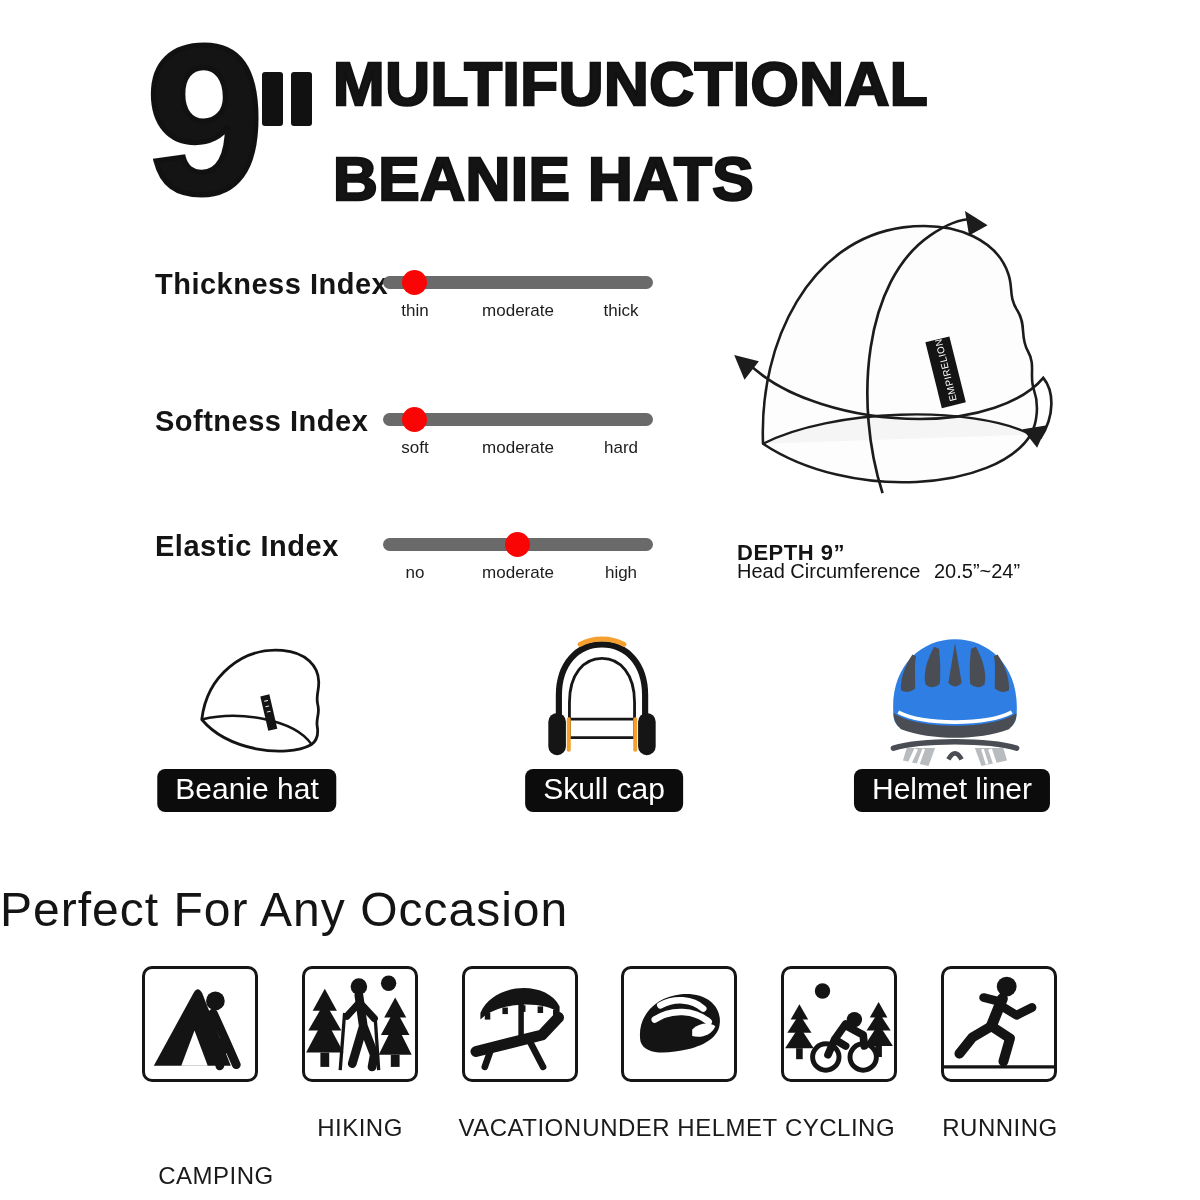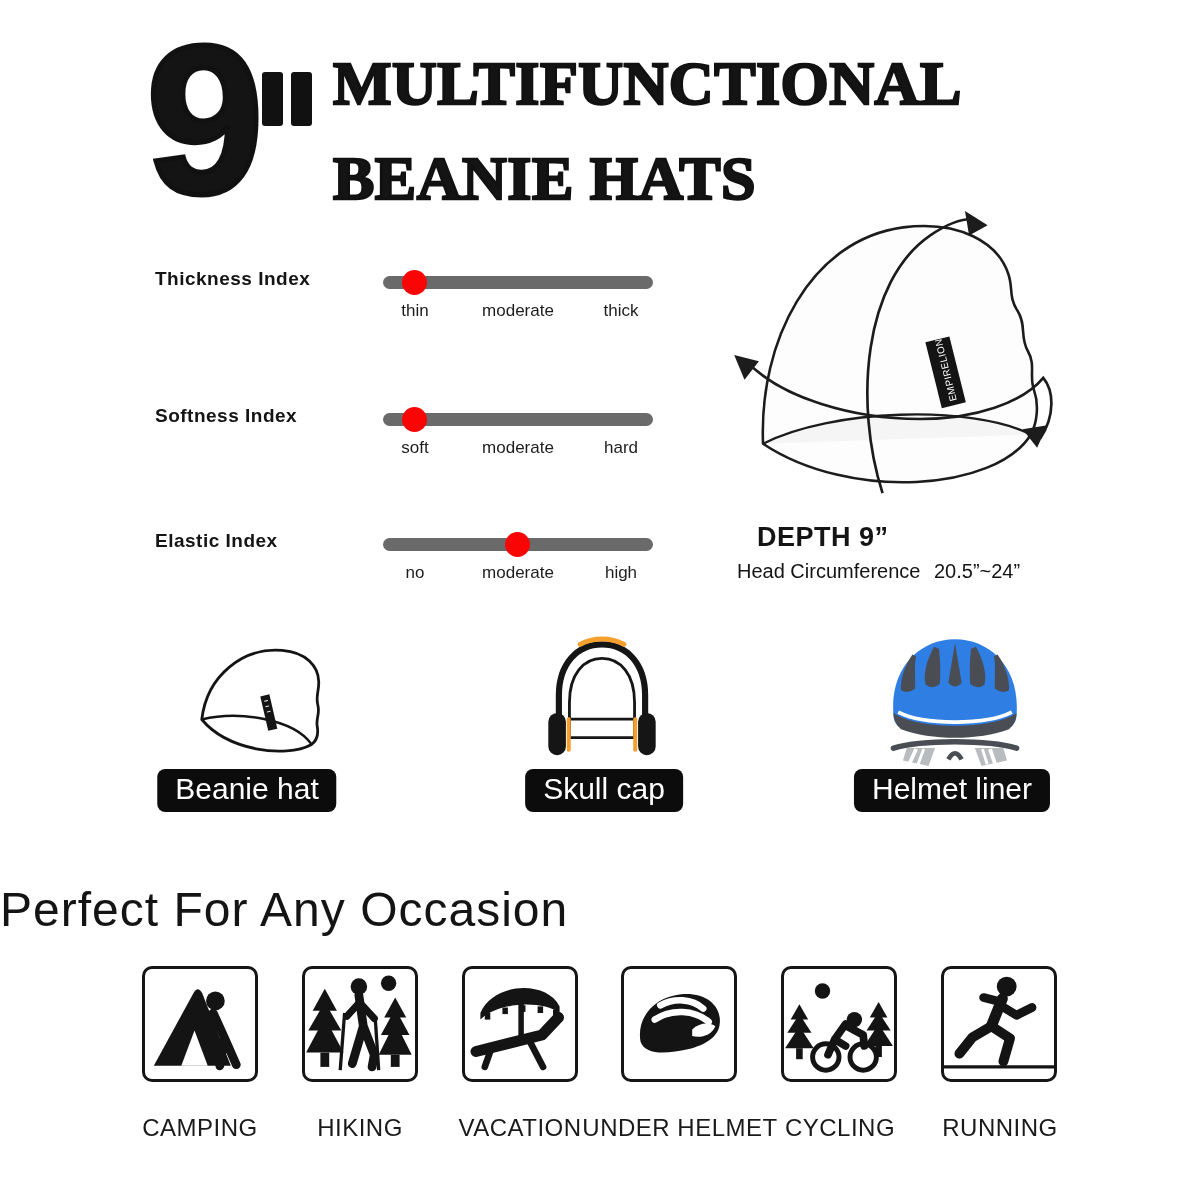--- a/index.html
+++ b/index.html
@@ -5,61 +5,61 @@
   html,body{margin:0;padding:0;background:#fff;}
   .page{position:relative;width:1200px;height:1200px;background:#ffffff;overflow:hidden;
         font-family:"Liberation Sans",sans-serif;color:#141414;}
 
   
   .big-size{position:absolute;left:146px;top:22px;font-size:212px;line-height:0.92;
             font-weight:900;-webkit-text-stroke:5px #111;letter-spacing:-4px;}
   .inch-bar{position:absolute;top:72px;width:21px;height:54px;background:#111;border-radius:3px;}
   .inch-bar.b1{left:262px;} .inch-bar.b2{left:291px;}
   .title-line{position:absolute;left:333px;font-size:62px;font-weight:900;
-              -webkit-text-stroke:2.4px #111;letter-spacing:0.5px;white-space:nowrap;font-family:Liberation Serif, serif;}
+              -webkit-text-stroke:2.4px #111;letter-spacing:0.5px;white-space:nowrap;}
   .title-line.l1{top:48px;} .title-line.l2{top:143px;}
 
   
   .sliders{position:absolute;left:155px;top:255px;width:540px;height:360px;}
   .slider-row{position:absolute;left:0;width:540px;height:90px;}
   .slider-row.r0{top:0;} .slider-row.r1{top:137px;} .slider-row.r2{top:262px;}
-  .idx-label{position:absolute;left:0;top:13px;font-size:19px;font-weight:bold;
+  .idx-label{position:absolute;left:0;top:13px;font-size:29px;font-weight:bold;
              letter-spacing:0.5px;white-space:nowrap;}
   .track{position:absolute;left:228px;top:21px;width:270px;height:13px;border-radius:7px;
          background:#6a6a6a;}
   .dot{position:absolute;top:-6px;width:25px;height:25px;border-radius:50%;background:#f90505;}
   .dot.pos-0{left:19px;} .dot.pos-1{left:122px;}
   .ticks{position:absolute;left:228px;top:46px;width:270px;height:24px;}
   .tick{position:absolute;top:0;transform:translateX(-50%);font-size:17px;color:#1d1d1d;
         white-space:nowrap;}
   .tick.t0{left:32px;} .tick.t1{left:135px;} .tick.t2{left:238px;}
 
   
   .hat-svg{position:absolute;left:728px;top:186px;}
   .spec{position:absolute;left:737px;white-space:nowrap;}
-  .spec.depth{top:522px;font-size:27px;font-weight:bold;letter-spacing:0.5px;margin-left:20px;}
+  .spec.depth{top:540px;font-size:22px;font-weight:bold;letter-spacing:0.5px;}
   .spec.circ{top:560px;font-size:20px;font-weight:500;}
   .spec .val{font-weight:bold;} .spec.circ .val{font-weight:500;margin-left:8px;}
 
   
   .uc-icon{position:absolute;}
   .uc-pill{position:absolute;top:769px;transform:translateX(-50%);background:#0c0c0c;color:#fff;
            font-size:30px;padding:3px 18px 6px;border-radius:8px;white-space:nowrap;}
   .uc-pill.p0{left:247px;} .uc-pill.p1{left:604px;} .uc-pill.p2{left:952px;}
 
   
   .occ-heading{position:absolute;left:0;top:882px;width:1200px;text-align:left;
                font-size:48px;font-weight:500;letter-spacing:1px;}
   .occ-box{position:absolute;top:966px;width:110px;height:110px;border:3.5px solid #151515;
            border-radius:10px;background:#fff;}
   .occ-box.o0{left:142px;} .occ-box.o1{left:302px;} .occ-box.o2{left:462px;}
   .occ-box.o3{left:621px;} .occ-box.o4{left:781px;} .occ-box.o5{left:941px;}
   .occ-label{position:absolute;top:1114px;width:220px;transform:translateX(-50%);
              text-align:center;font-size:24px;letter-spacing:0.5px;color:#1a1a1a;white-space:nowrap;}
-  .occ-label.o0{left:200px;} .occ-label.o1{left:360px;} .occ-label.o2{left:520px;}
+  .occ-label.o0{left:216px;margin-top:48px;} .occ-label.o1{left:360px;} .occ-label.o2{left:520px;}
   .occ-label.o3{left:680px;} .occ-label.o4{left:840px;} .occ-label.o5{left:1000px;}
 </style>
 </head>
 <body>
 
 <div class="page">
 
   <div class="big-size">9</div>
   <span class="inch-bar b1"></span>
   <span class="inch-bar b2"></span>

